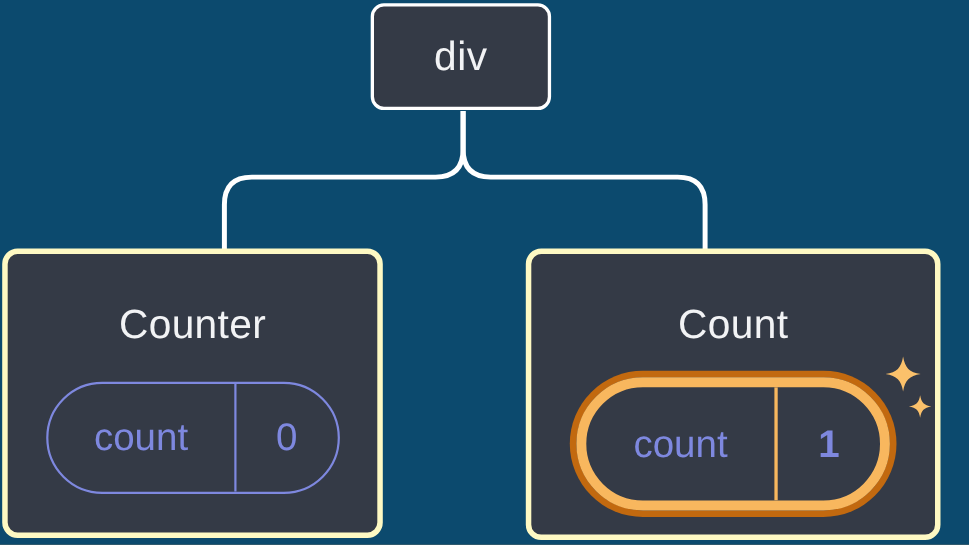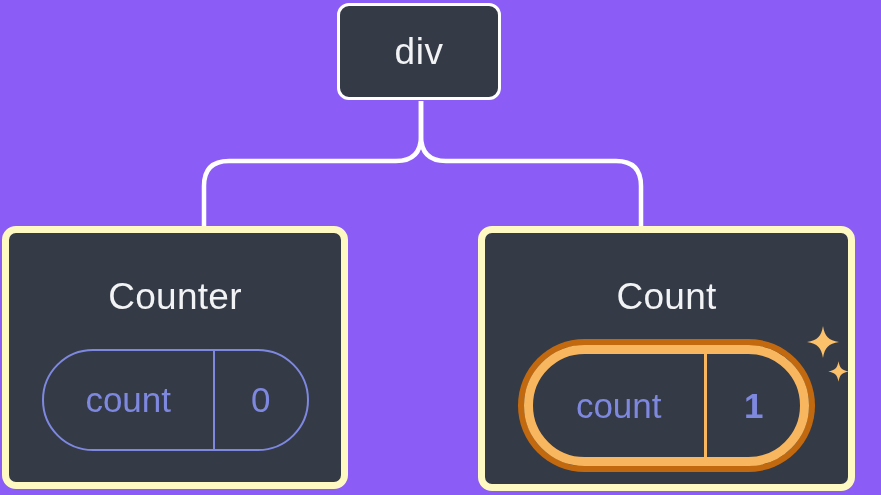--- a/index.html
+++ b/index.html
@@ -5,21 +5,21 @@
   html, body {
     margin: 0;
     padding: 0;
     background: #4C6871;
     font-family: "Liberation Sans", sans-serif;
   }
   .stage {
     position: relative;
     width: 881px;
     height: 495px;
-    background: #8b5cf6;
+    background: #0c4a6e;
     overflow: hidden;
   }
   .connectors {
     position: absolute;
     left: 0; top: 0;
     width: 881px; height: 495px;
     pointer-events: none;
   }
   .connectors path {
     stroke: #FFFFFF;
@@ -44,21 +44,21 @@
   .node-label {
     color: #F2F3F5;
     font-size: 37px;
     font-weight: 400;
     letter-spacing: 0.5px;
   }
   .card {
     position: absolute;
     box-sizing: border-box;
     background: #343A46;
-    border: 7px solid #fef9c3;
+    border: 5px solid #fef9c3;
     border-radius: 14px;
     display: flex;
     flex-direction: column;
     align-items: center;
   }
   .card-left  { left: 2px;   top: 226px; width: 346px; height: 263px; }
   .card-right { left: 478px; top: 226px; width: 377px; height: 265px; }
   .card-title {
     margin-top: 43px;
     height: 42px;

